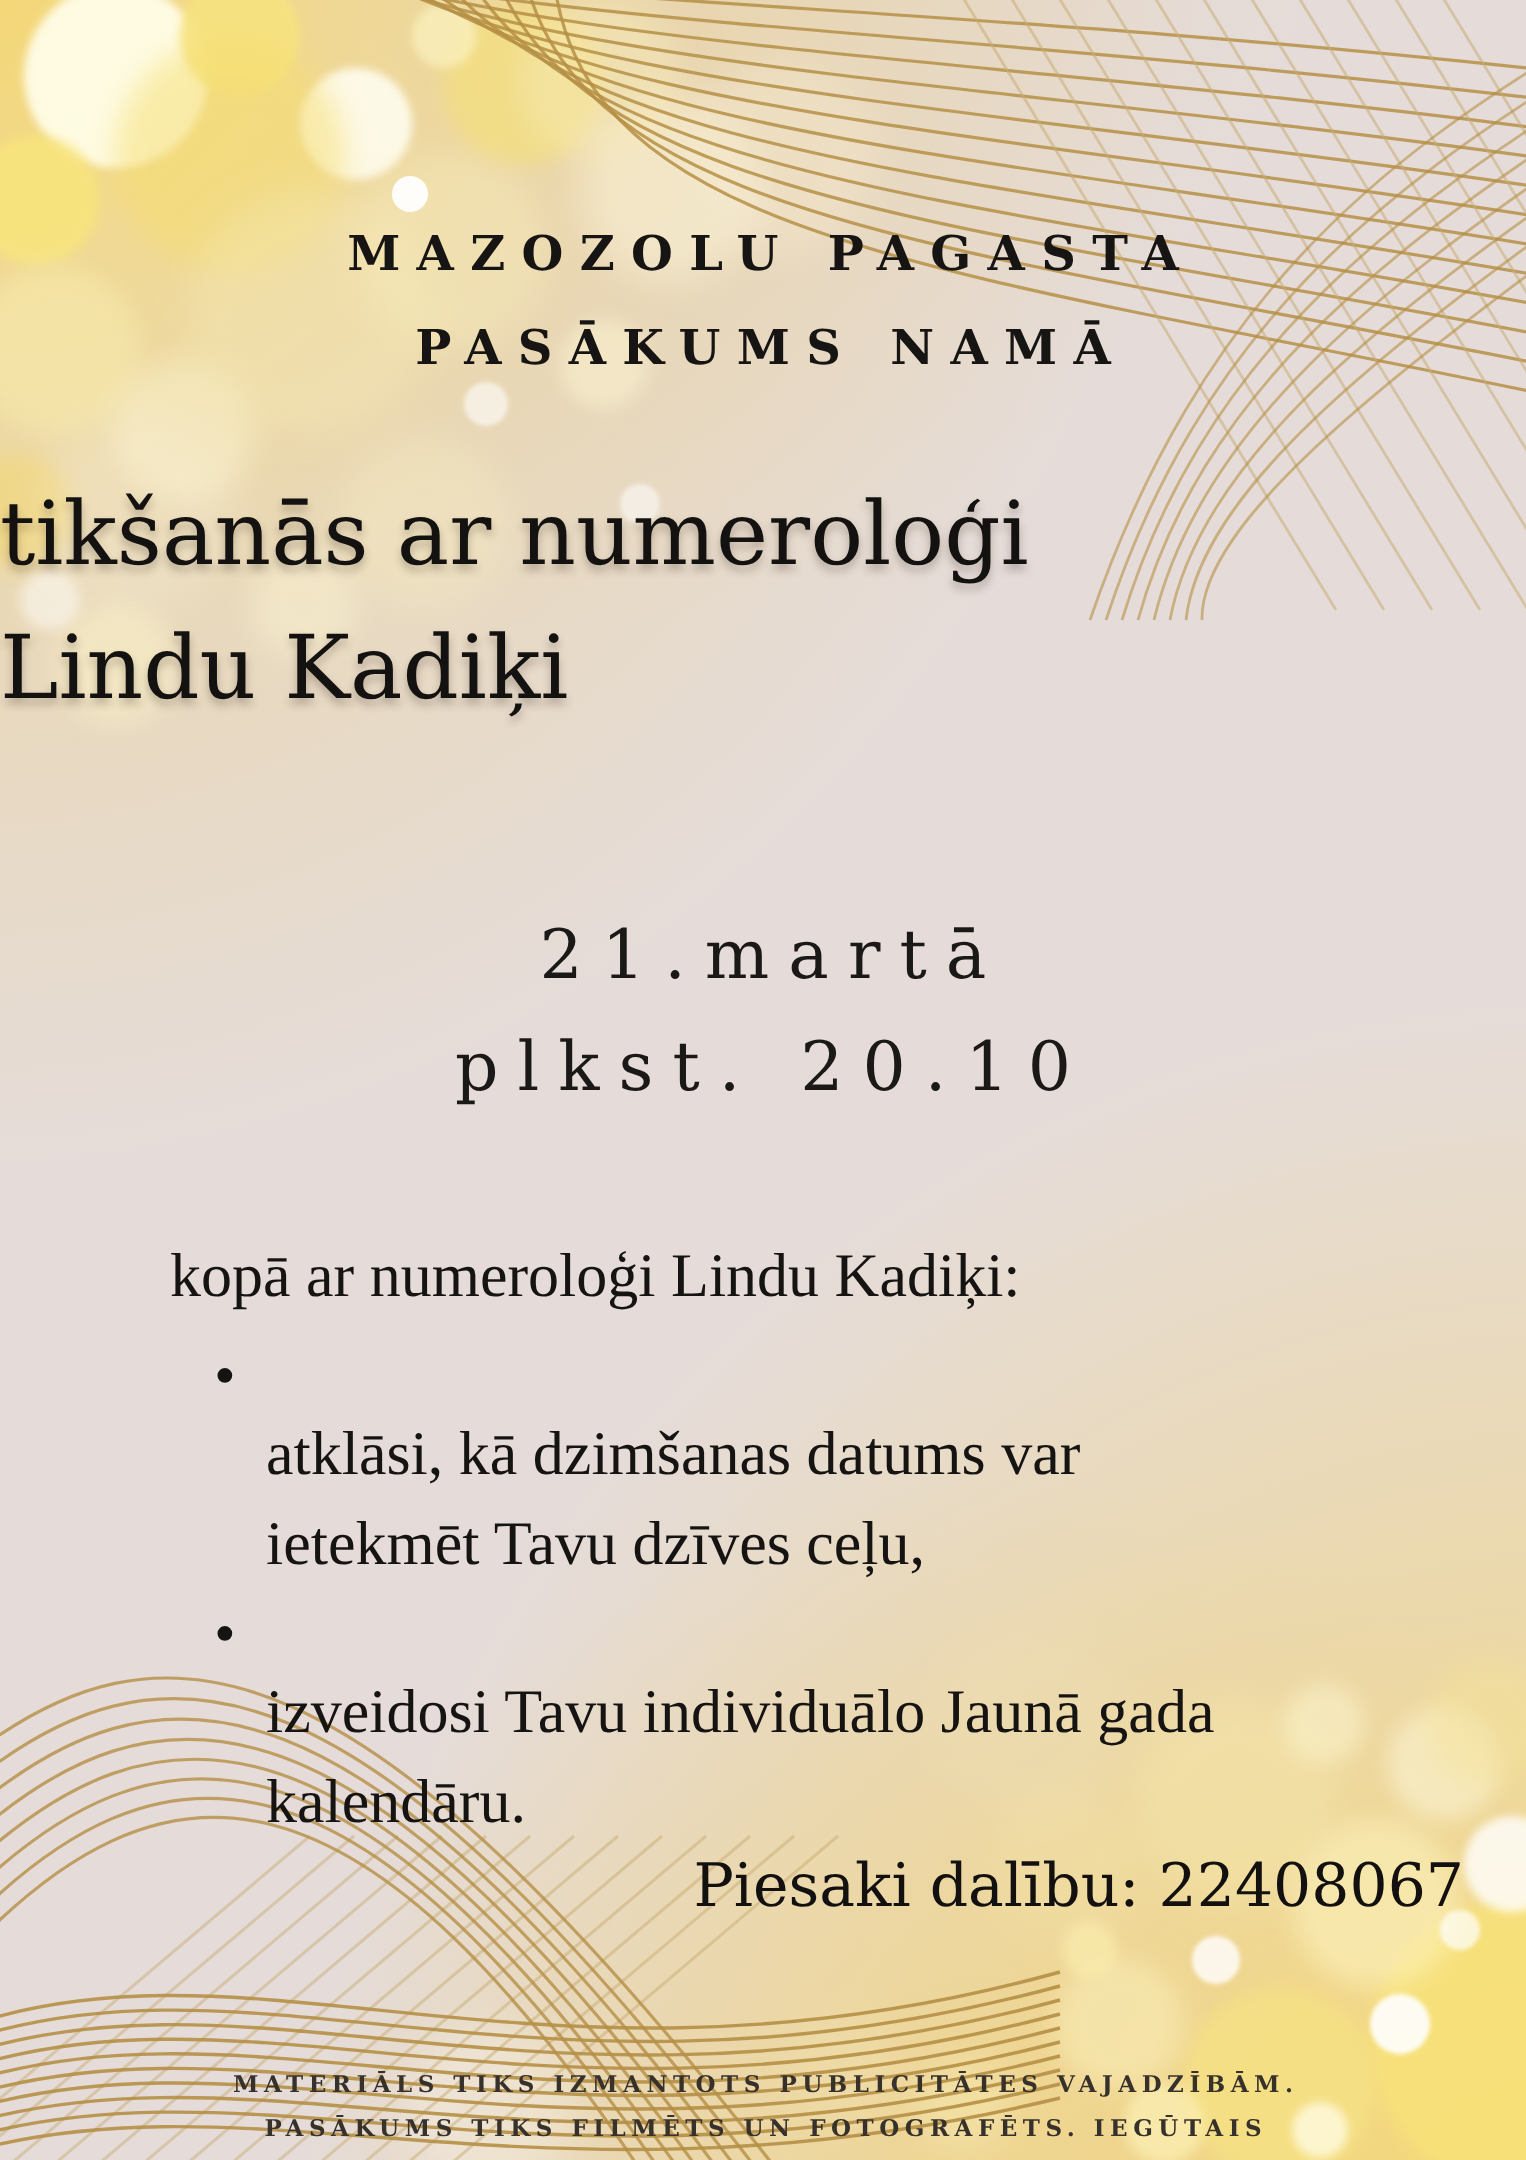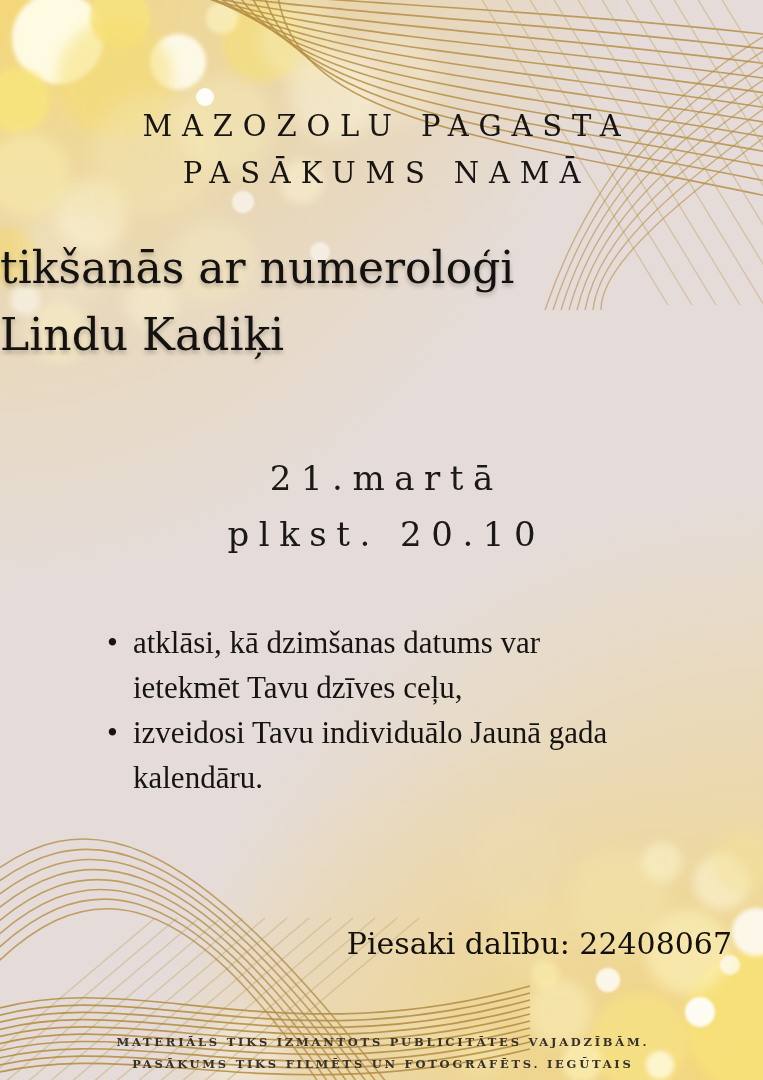--- a/index.html
+++ b/index.html
@@ -23,23 +23,23 @@
 
   .bokeh-layer, .line-layer { position: absolute; inset: 0; pointer-events: none; }
   .bokeh { position: absolute; border-radius: 50%; }
   svg.deco { position: absolute; left: 0; top: 0; }
 
   .text-layer { position: absolute; inset: 0; }
 
   .venue {
     position: absolute; top: 103px; left: 0; width: 100%;
     text-align: center;
-    font-size: 29px; line-height: 47px;
+    font-size: 24px; line-height: 47px;
     letter-spacing: 0.34em; text-indent: 0.34em;
-    font-weight: 400;
+    font-weight: 700;
     color: #171513;
   }
 
   .title {
     position: absolute; top: 234px; left: 0; width: 100%;
     text-align: left;
     font-size: 44px; line-height: 67px;
     color: #141210;
     text-shadow: 0 3px 4px rgba(60,45,35,0.30);
   }
@@ -54,21 +54,21 @@
 
   .body-block {
     position: absolute; top: 615px; left: 85px; width: 628px;
     font-family: "Liberation Serif", "DejaVu Serif", serif;
     font-size: 31px; line-height: 45px;
     color: #161412;
   }
   .bullet-list { margin-top: 5px; list-style: none; }
   .bullet-item { display: flex; align-items: flex-start; padding-left: 22px; }
   .bullet-dot { width: 26px; flex: 0 0 26px; }
-  .bullet-text { max-width: 516px; }
+  .bullet-text { max-width: 516px; margin-top: 39px; }
 
   .price {
     position: absolute; top: 872px; right: 31px;
     font-family: "Liberation Serif", "DejaVu Serif", serif;
     font-size: 31px;
     color: #1d1b19;
   }
   .cta {
     position: absolute; top: 926px; right: 31px;
     font-size: 30px;
@@ -213,20 +213,21 @@
       <div>tikšanās ar numeroloģi</div>
       <div>Lindu Kadiķi</div>
     </div>
 
     <div class="datetime">
       <div>21.martā</div>
       <div>plkst. 20.10</div>
     </div>
 
     <div class="body-block">
+      <div>kopā ar numeroloģi Lindu Kadiķi:</div>
       <ul class="bullet-list">
         <li class="bullet-item">
           <span class="bullet-dot">•</span>
           <span class="bullet-text">atklāsi, kā dzimšanas datums var ietekmēt Tavu dzīves ceļu,</span>
         </li>
         <li class="bullet-item">
           <span class="bullet-dot">•</span>
           <span class="bullet-text">izveidosi Tavu individuālo Jaunā gada kalendāru.</span>
         </li>
       </ul>

